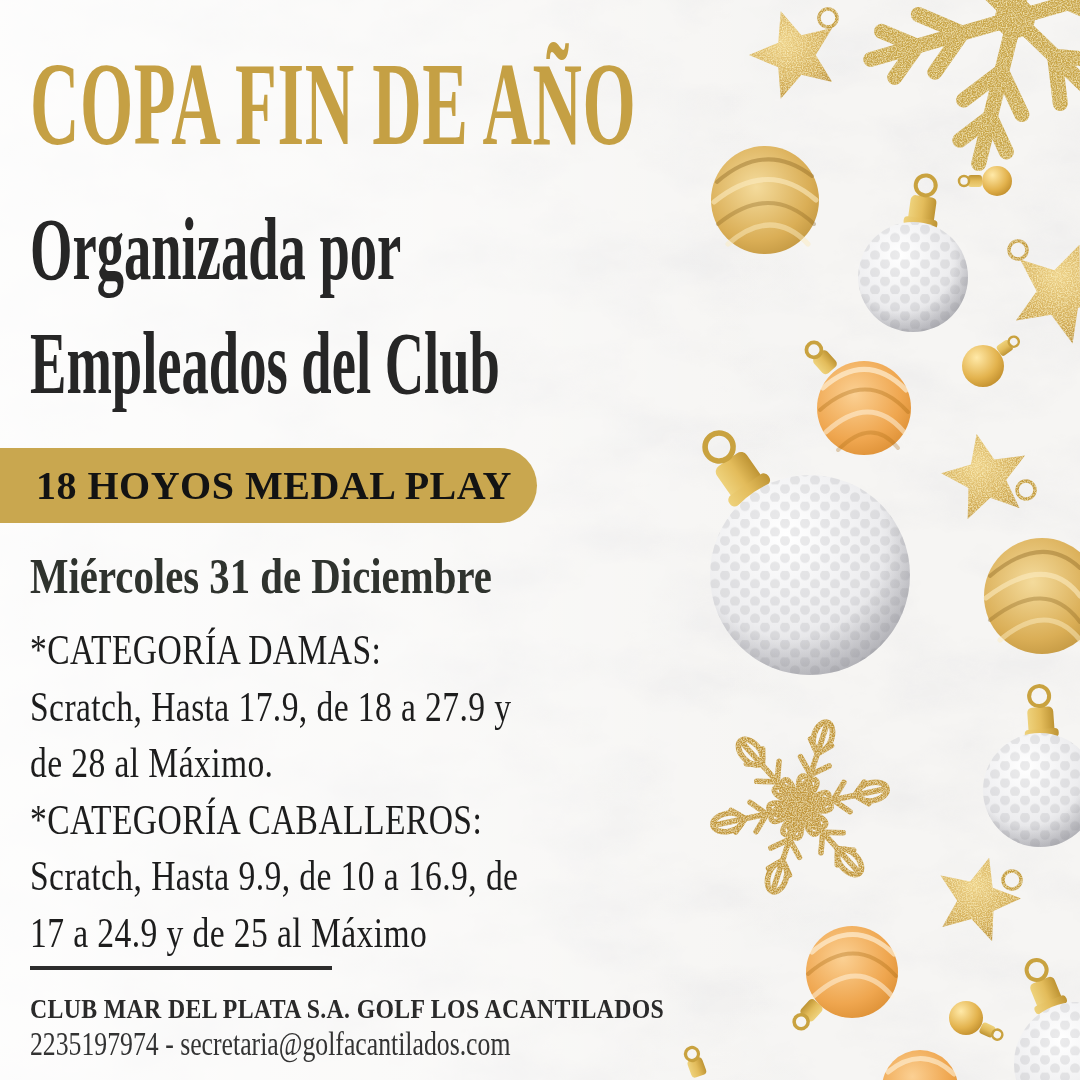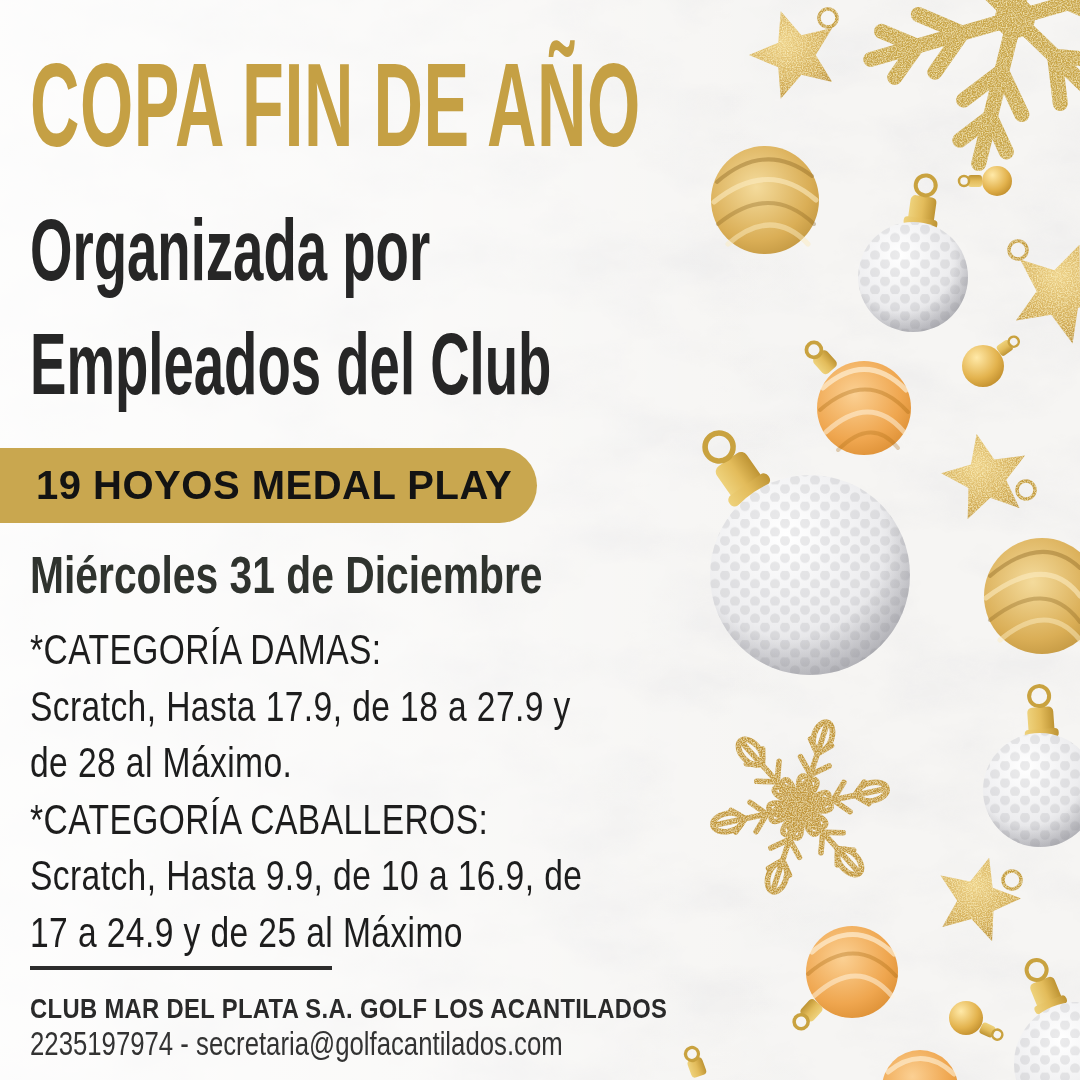--- a/index.html
+++ b/index.html
@@ -1,20 +1,20 @@
 <!DOCTYPE html>
 <html><head>
 <meta charset="utf-8">
 <style>
   html,body{margin:0;padding:0;}
   body{width:1080px;height:1080px;overflow:hidden;background:#e9e8e6;}
   .poster{
     position:relative;width:1080px;height:1080px;overflow:hidden;
     background:#F6F5F3;
-    font-family:Liberation Sans, sans-serif;
+    font-family:Liberation Serif, serif;
   }
   .bgsvg,.decor{position:absolute;left:0;top:0;width:1080px;height:1080px;}
   .bg-soft{
     position:absolute;left:0;top:0;width:1080px;height:1080px;
     background:linear-gradient(90deg, rgba(255,255,255,.80) 0%, rgba(255,255,255,.45) 40%, rgba(255,255,255,.05) 68%, rgba(255,255,255,0) 100%);
   }
   .content{position:absolute;left:0;top:0;width:1080px;height:1080px;z-index:3;}
   .content > *{position:absolute;}
 
   .title{
@@ -305,21 +305,21 @@
     </g>
   </svg>
 
   <div class="content">
     <h1 class="title">COPA FIN DE AÑO</h1>
 
     <div class="subtitle sub1">Organizada por</div>
     <div class="subtitle sub2">Empleados del Club</div>
 
     <div class="badge">
-      <span class="badge-text">19 HOYOS MEDAL PLAY</span>
+      <span class="badge-text">18 HOYOS MEDAL PLAY</span>
     </div>
 
     <div class="date">Miércoles 31 de Diciembre</div>
 
     <div class="cats">
       <p class="cat-h">*CATEGORÍA DAMAS:</p>
       <p>Scratch, Hasta 17.9, de 18 a 27.9 y</p>
       <p>de 28 al Máximo.</p>
       <p class="cat-h">*CATEGORÍA CABALLEROS:</p>
       <p>Scratch, Hasta 9.9, de 10 a 16.9, de</p>

